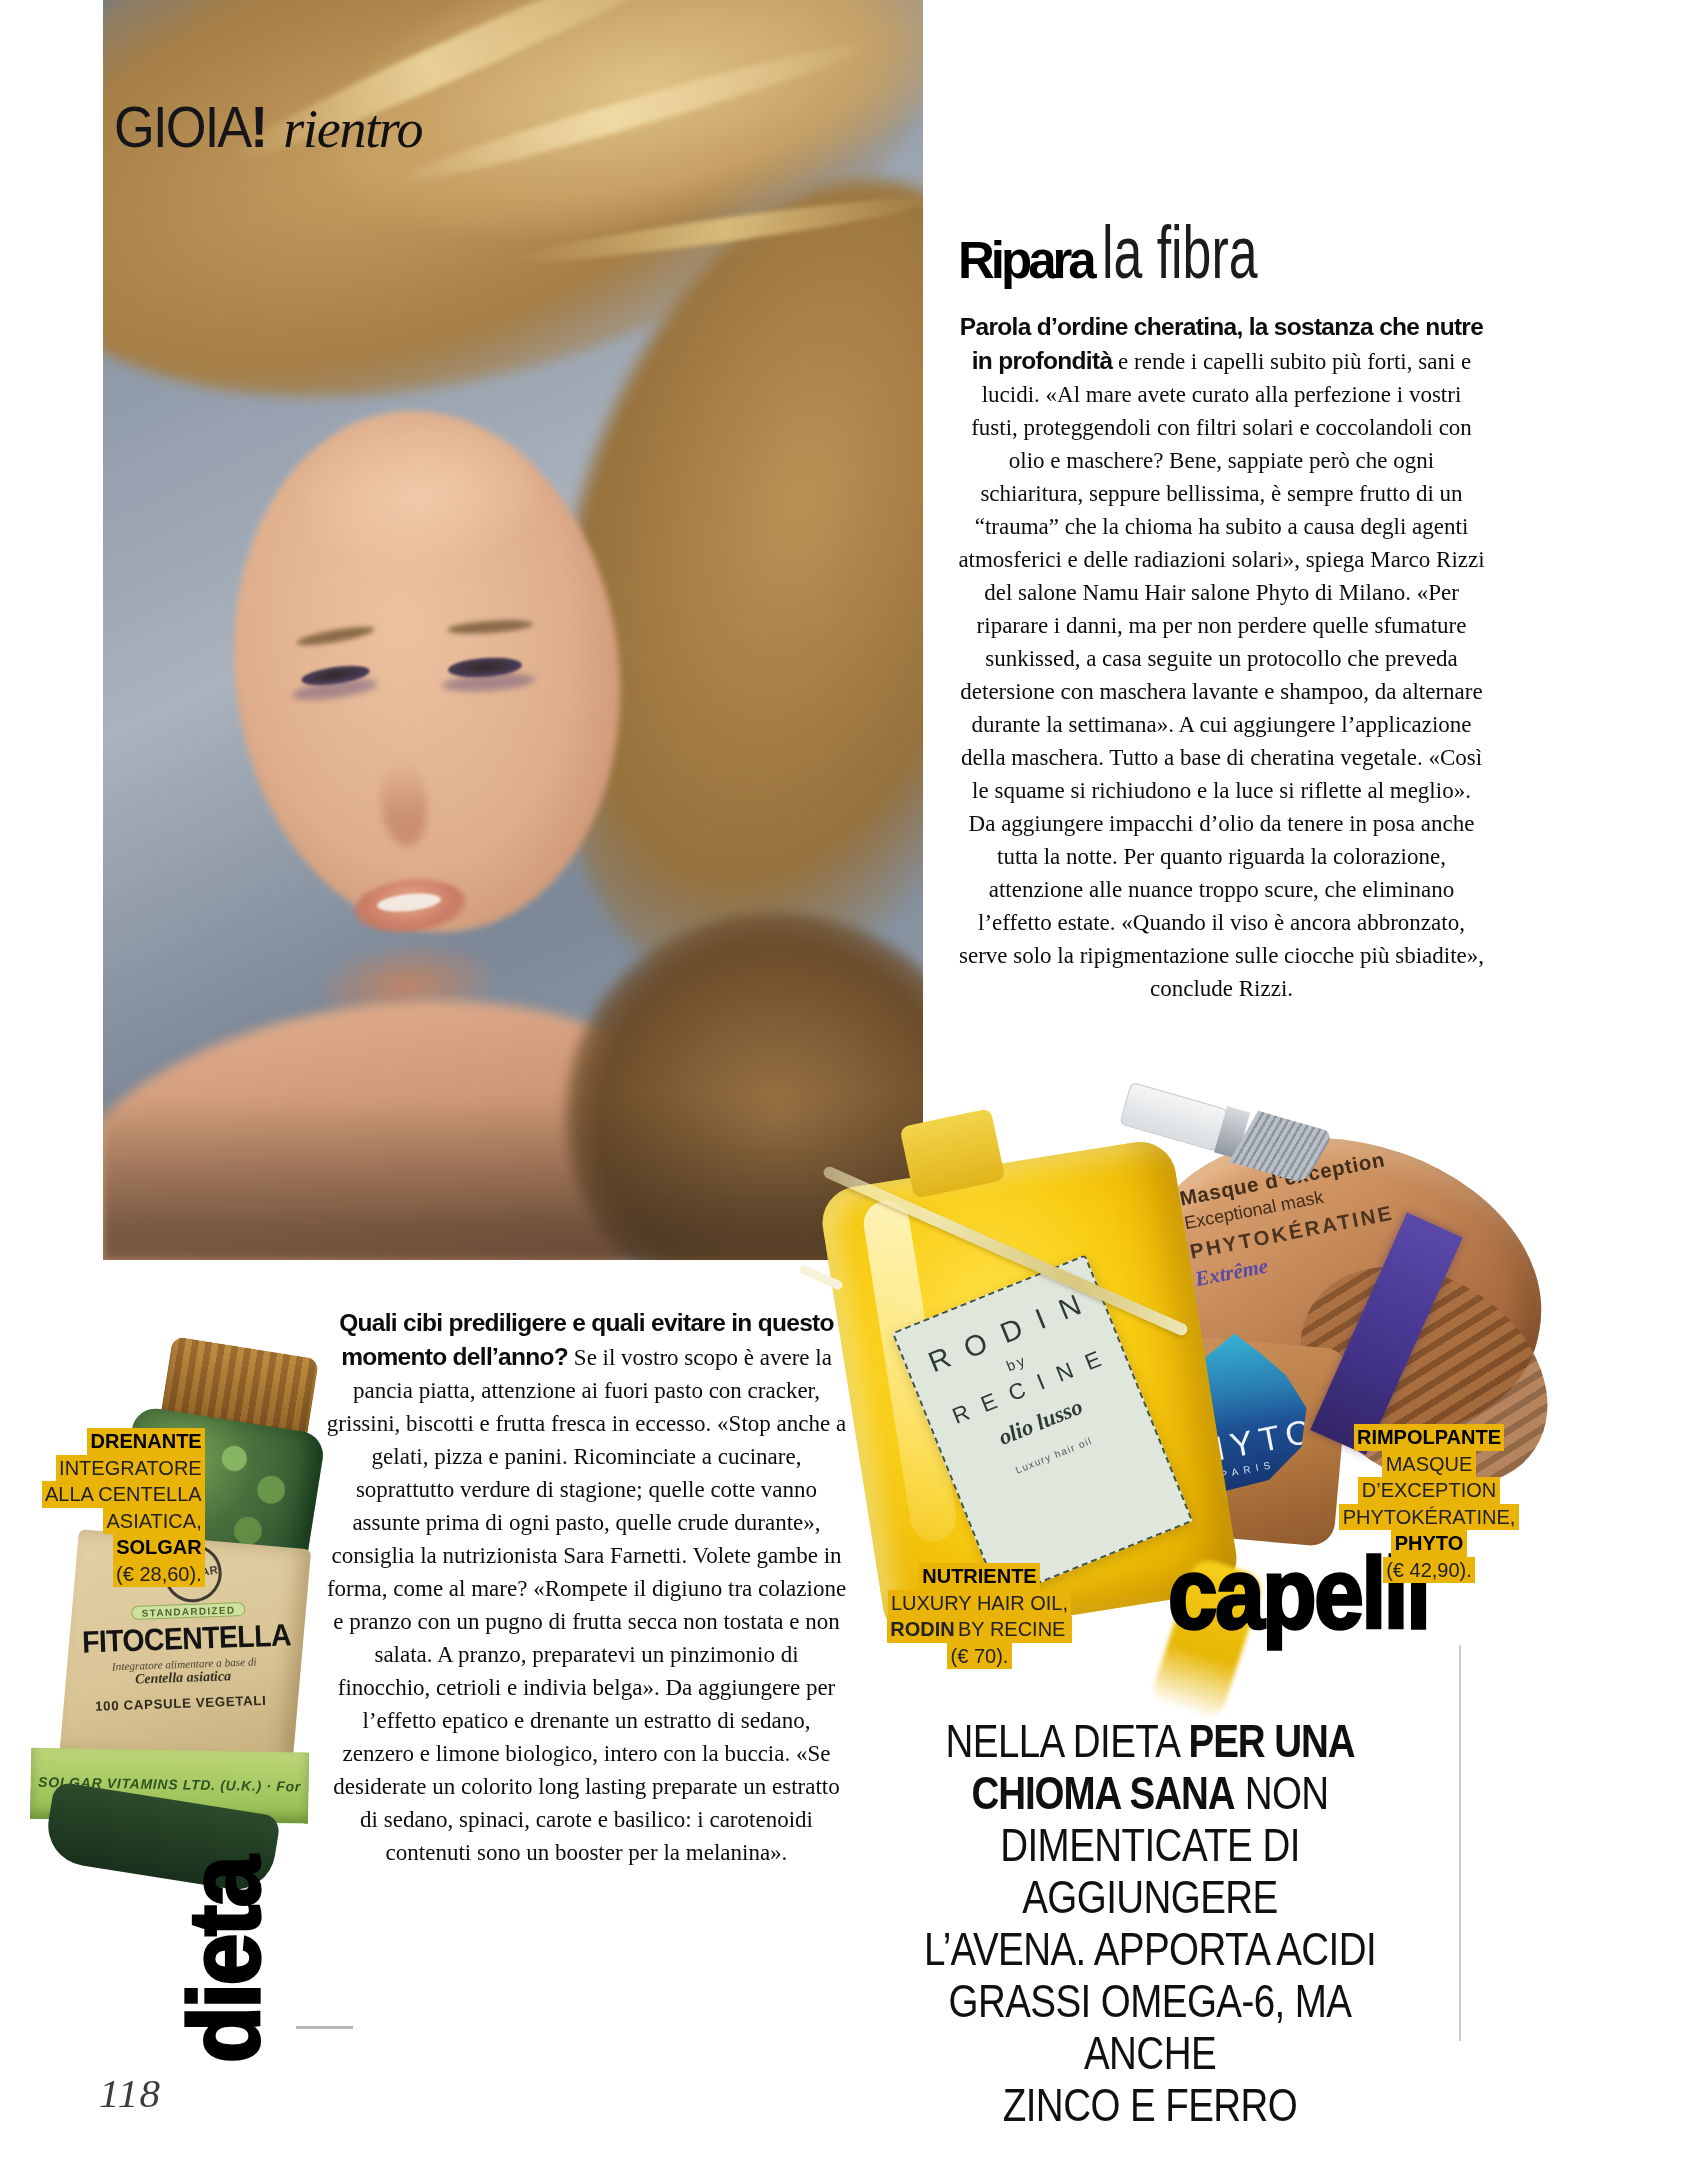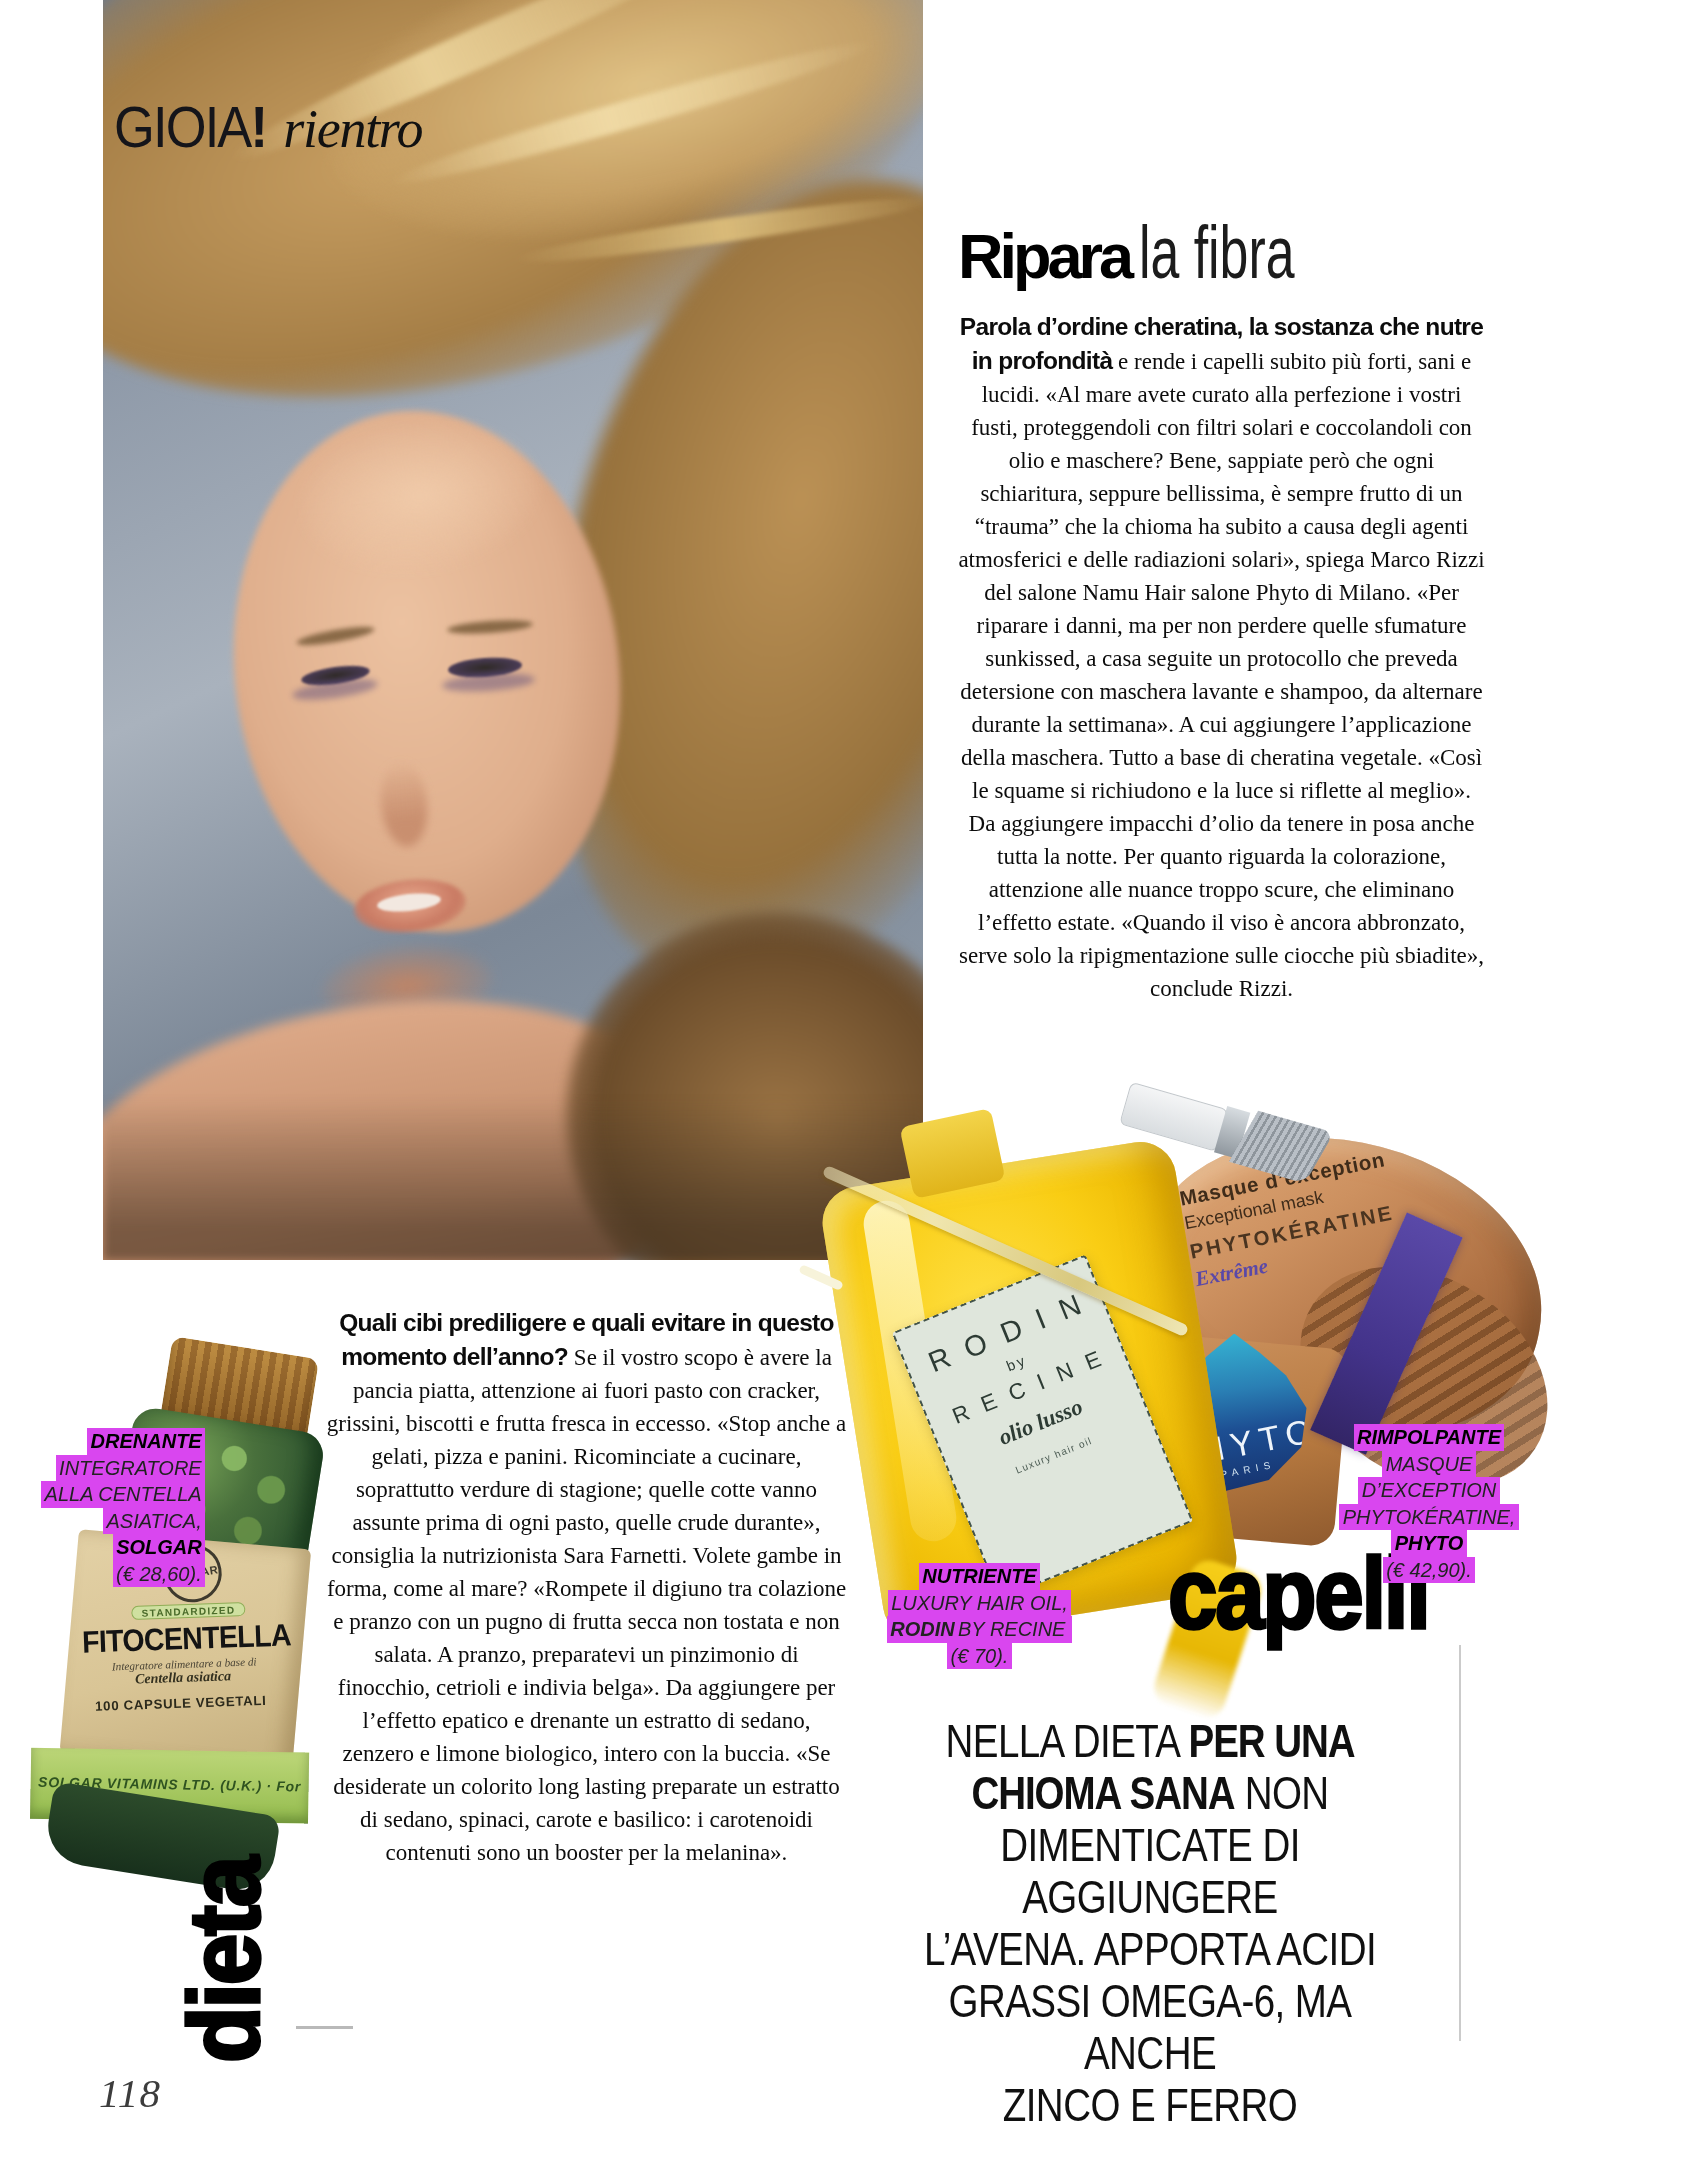--- a/index.html
+++ b/index.html
@@ -56,33 +56,33 @@
     background:linear-gradient(180deg,rgba(60,45,30,0),rgba(62,48,34,.55) 80%);filter:blur(4px);position:absolute;}
 
   
   .logo{left:114px;top:94px;z-index:6;white-space:nowrap;}
   .logo .gioia{font-size:57px;font-weight:normal;letter-spacing:-2px;color:#15151a;display:inline-block;transform:scaleX(.92);transform-origin:left bottom;}
   .logo .bang{font-weight:bold;}
   .logo .rientro{font-family:"Liberation Serif",serif;font-style:italic;font-weight:normal;font-size:54px;color:#111;margin-left:4px;letter-spacing:-1.3px;}
 
   
   .headline{margin:0;white-space:nowrap;}
-  .headline .hbold{font-size:63px;font-weight:bold;letter-spacing:-4px;}
+  .headline .hbold{font-size:51px;font-weight:bold;letter-spacing:-4px;}
   .headline .hlight{font-size:74px;font-weight:normal;letter-spacing:0px;display:inline-block;
     transform:scaleX(.70);transform-origin:left bottom;margin-left:9.3px;color:#1c1c1c;}
   .col-ripara{left:958px;top:210px;width:527px;}
   .col-nutri{left:326px;top:1291px;width:521px;}
   .col-nutri .hbold{font-size:69px;}
   .col-nutri .hlight{font-size:66px;}
   .article p{margin:15px 0 0 0;font-family:"Liberation Serif",serif;font-size:23px;line-height:33px;color:#0c0c0c;text-align:center;}
   .article p .lead{font-family:"Liberation Sans",sans-serif;font-weight:bold;font-size:24.5px;letter-spacing:-0.7px;}
 
   
   .caption{z-index:9;font-size:20px;line-height:26.5px;color:#222;}
-  .caption span{background:#d946ef;padding:0 3.3px;display:inline-block;font-style:italic;}
+  .caption span{background:#eab308;padding:0 3.3px;display:inline-block;}
   .caption .cb{font-weight:bold;color:#000;}
   .cap-drenante{left:32px;top:1428px;width:173px;text-align:right;}
   .cap-nutriente{left:875px;top:1563px;width:209px;text-align:center;}
   .cap-rimpolpante{left:1330px;top:1424px;width:198px;text-align:center;}
 
   
   .kw{font-weight:bold;color:#000;-webkit-text-stroke:3.3px #000;letter-spacing:-2.6px;z-index:8;}
   .kw-capelli{left:1168px;top:1536px;font-size:101px;transform:scaleX(.88);transform-origin:left top;}
   .kw-dieta{left:167px;top:2063px;font-size:101px;transform:rotate(-90deg) scaleX(.92);transform-origin:0 0;white-space:nowrap;}
 

